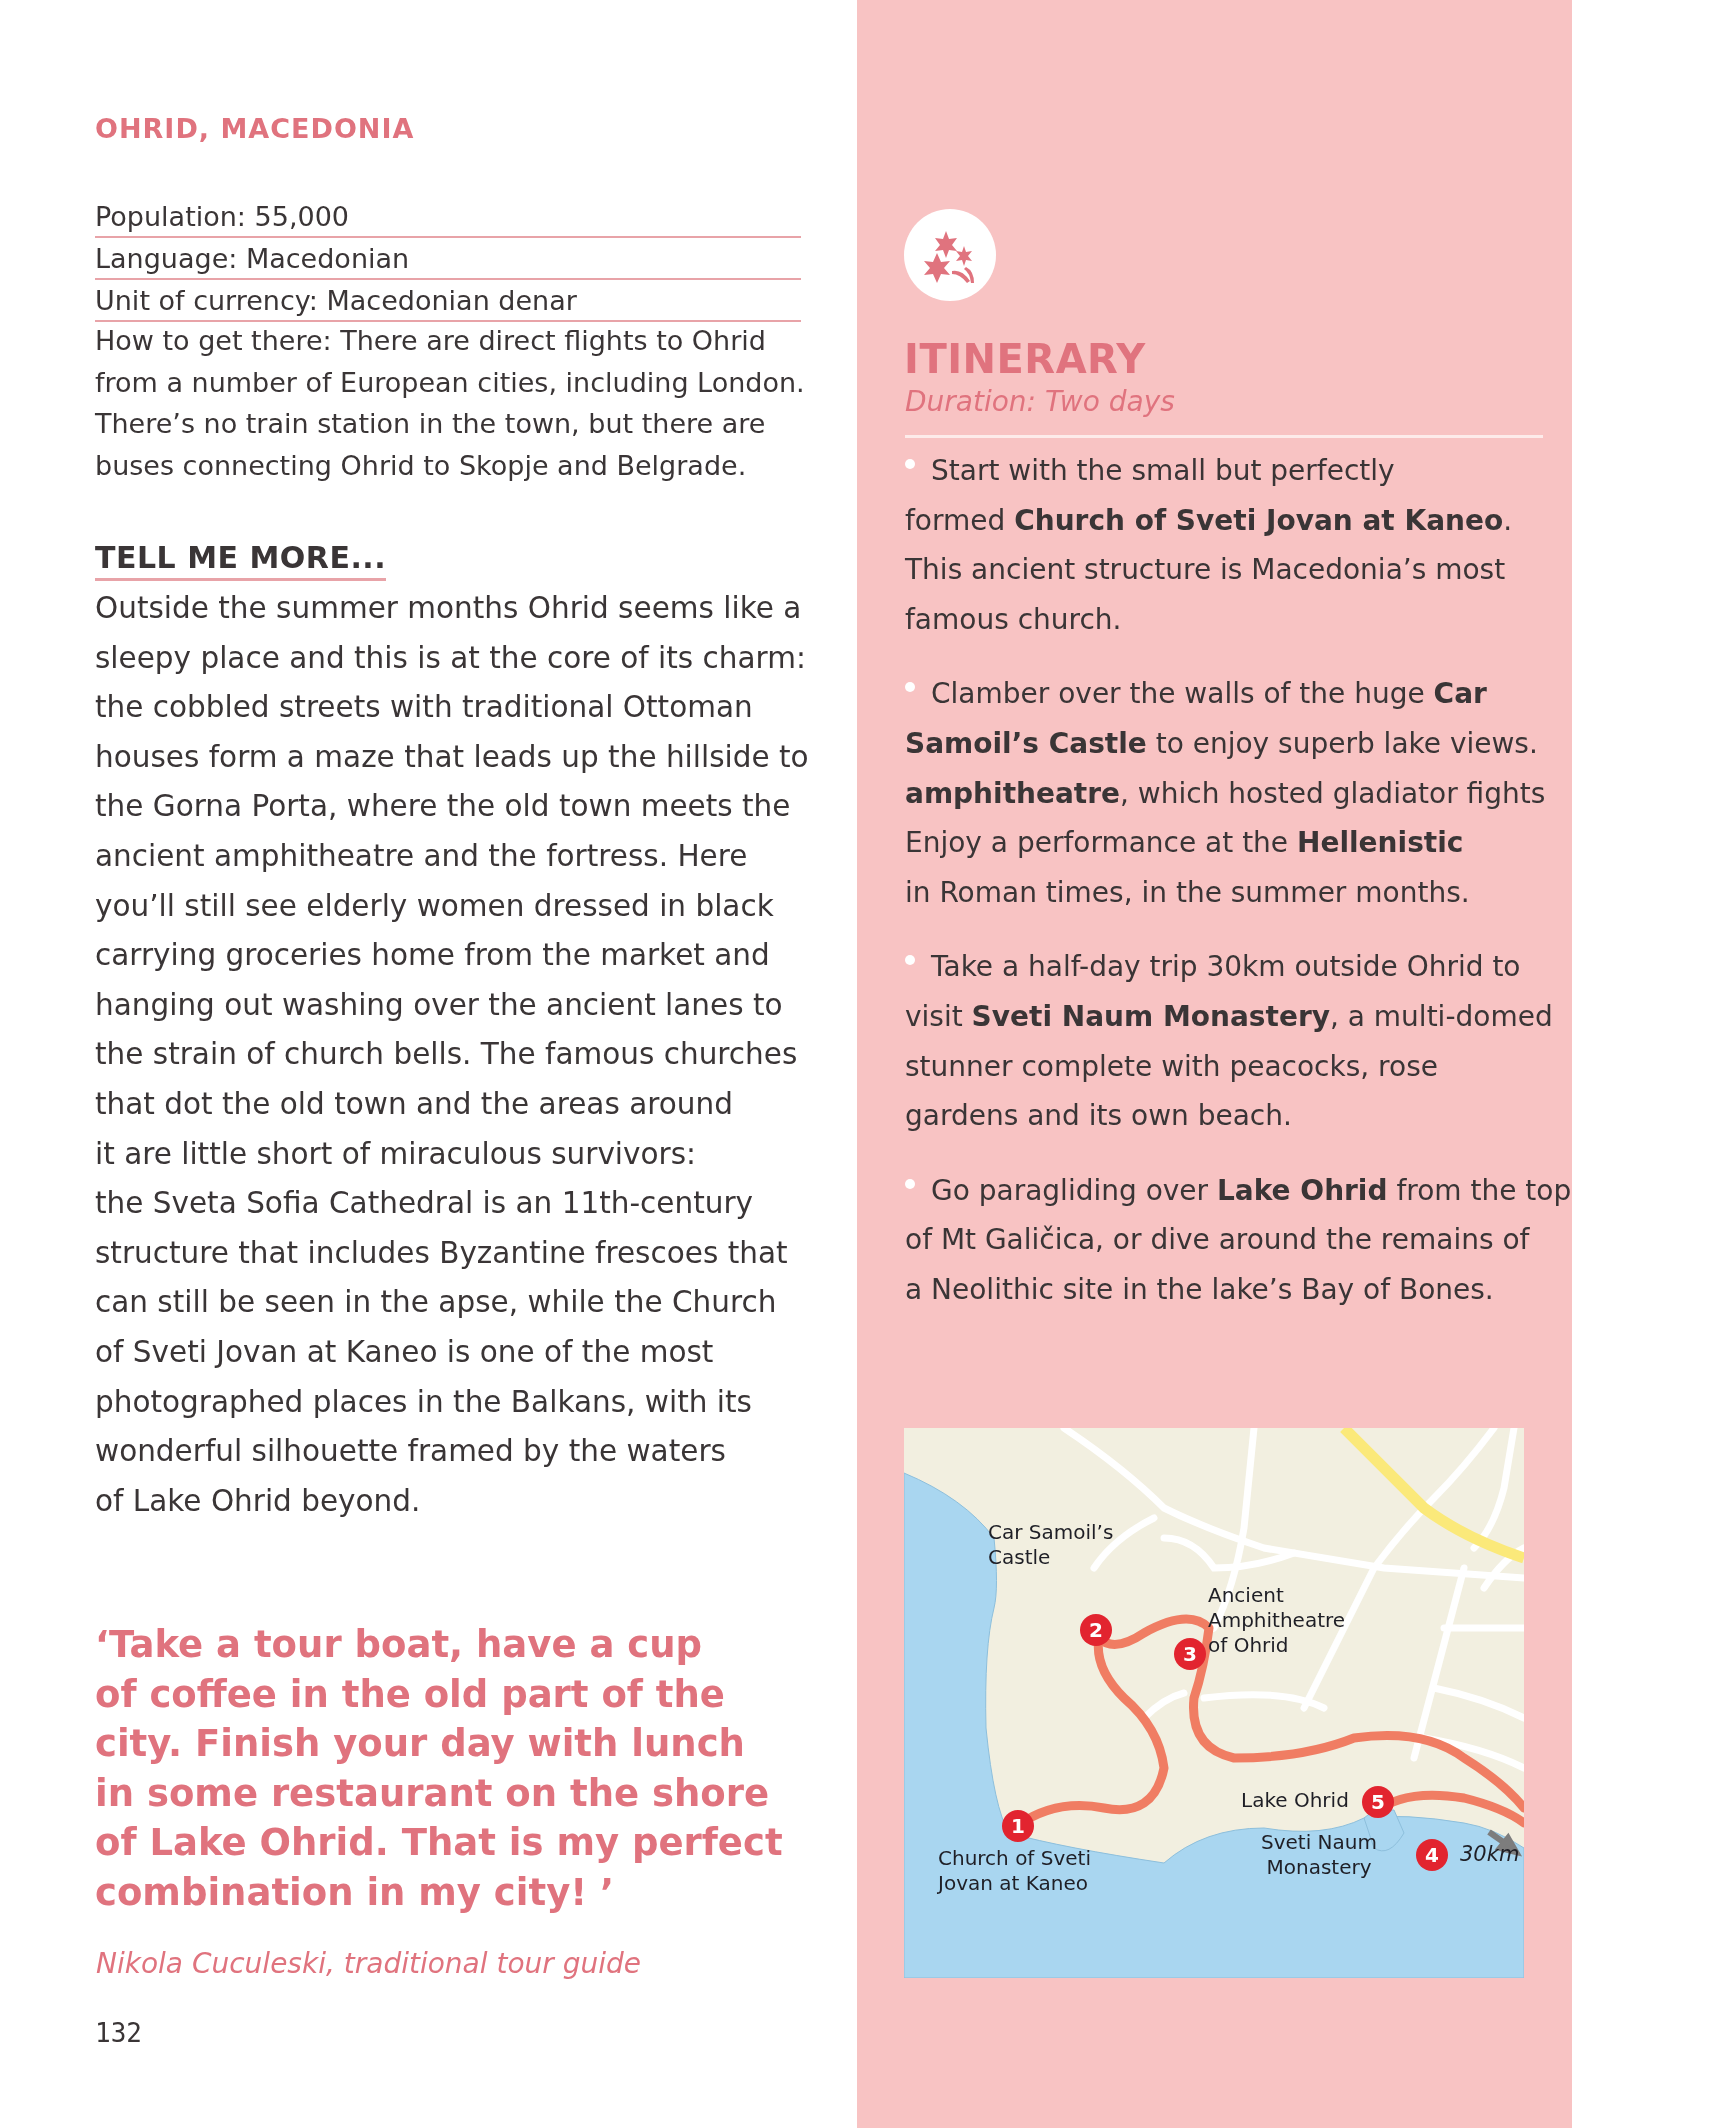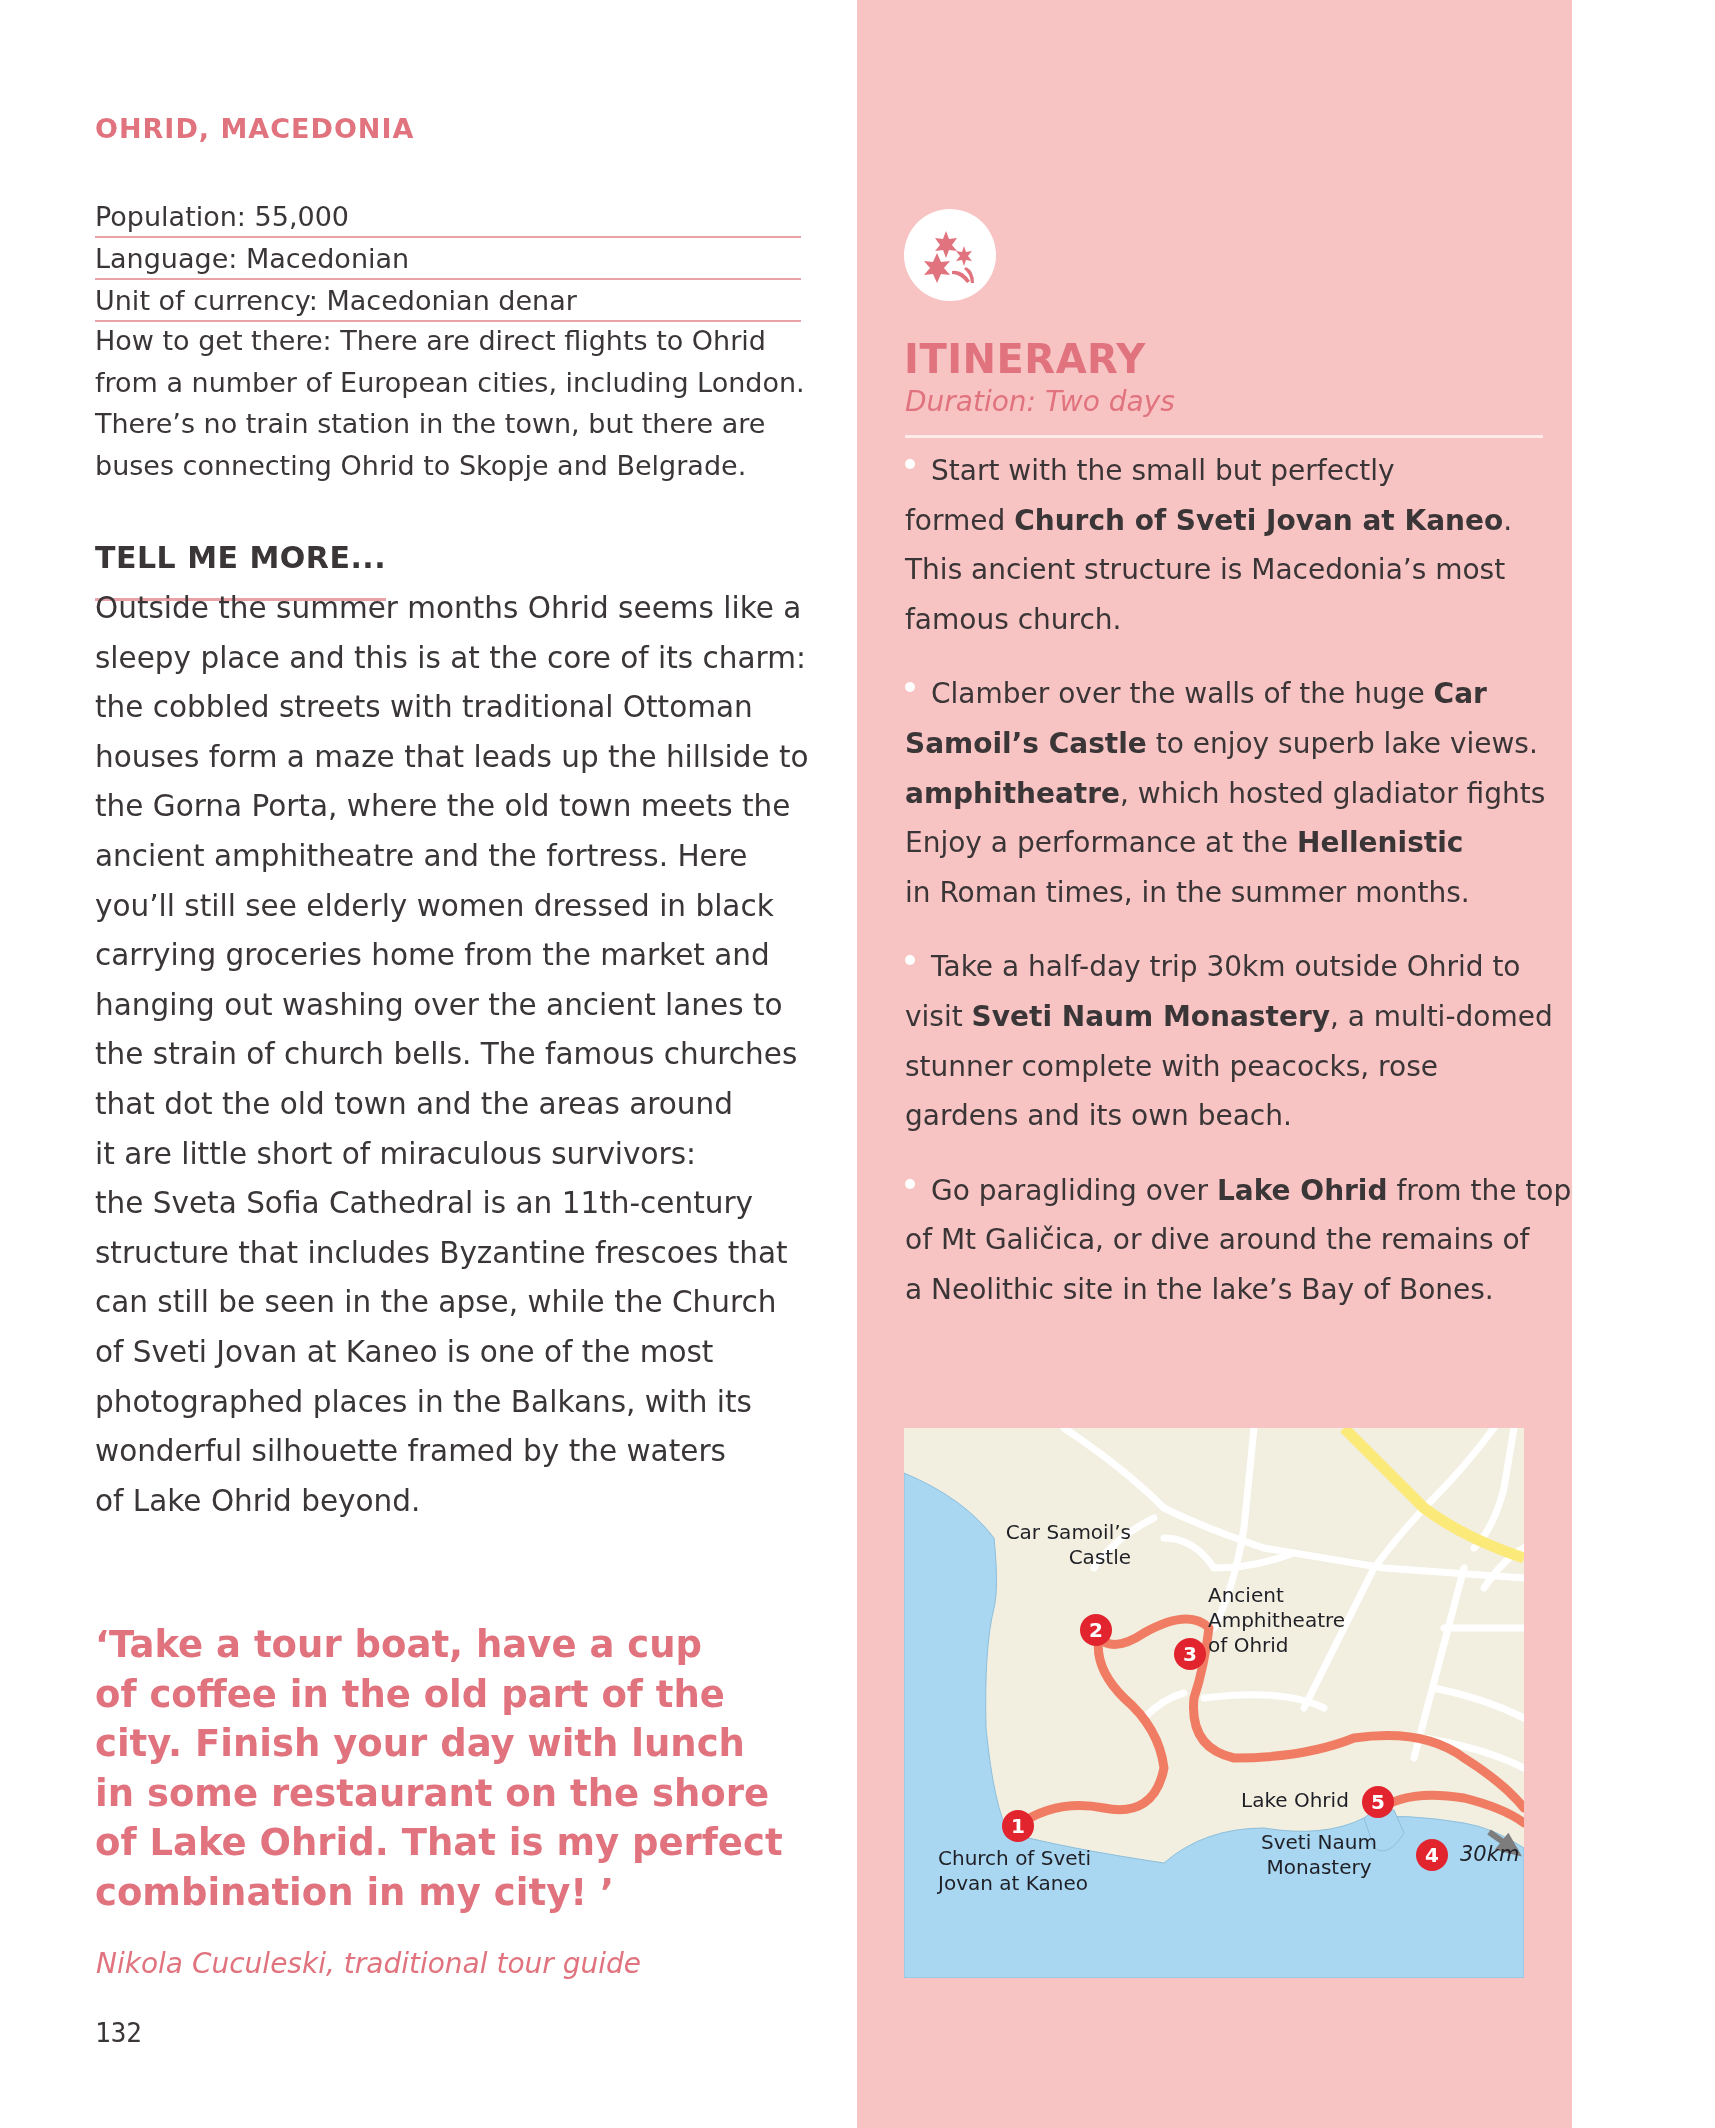--- a/index.html
+++ b/index.html
@@ -8,21 +8,21 @@
   .abs { position:absolute; }
   .pink-panel { left:857px; top:0; width:715px; height:2128px; background:#f8c3c3; }
 
   .region-title { left:95px; top:113px; font-size:27px; font-weight:bold; letter-spacing:1px; color:#e0737e; }
 
   .facts { left:95px; top:196px; width:706px; font-size:27px; }
   .fact-row { height:42px; line-height:42px; border-bottom:2px solid #e8a3a8; box-sizing:border-box; white-space:nowrap; }
   .fact-how { line-height:41.5px; margin-top:-2px; }
 
   .tmm-heading { left:95px; top:538px; font-size:30px; font-weight:bold; letter-spacing:0.5px; color:#3a3536;
-                 padding-bottom:20px; border-bottom:3px solid #e8a3a8; line-height:40px; }
+                 padding-bottom:0; border-bottom:3px solid #e8a3a8; line-height:40px; }
   .body-text { left:95px; top:584px; width:720px; font-size:29.5px; line-height:49.6px; color:#3a3536; }
   .body-text span { display:block; white-space:nowrap; }
 
   .quote { left:95px; top:1620px; width:720px; font-size:37px; font-weight:bold; line-height:49.5px; color:#e0737e; }
   .quote span { display:block; white-space:nowrap; }
   .attribution { left:96px; top:1947px; font-size:28px; font-style:italic; color:#e0737e; }
   .page-number { left:95px; top:2018px; font-size:26px; font-family:"DejaVu Sans Mono", monospace; color:#3a3536; }
 
   .icon-circle { left:904px; top:209px; width:92px; height:92px; border-radius:50%; background:#ffffff; }
   .icon-circle svg { position:absolute; left:0; top:0; }
@@ -180,21 +180,21 @@
       <path d="M195,210 Q210,225 240,205 Q285,180 305,200 Q300,240 290,270 Q285,320 330,330 Q400,330 450,310 Q520,300 560,330 Q600,355 620,380"></path>
       <path d="M470,385 Q500,360 560,370 Q600,380 620,395"></path>
     </g>
 
     <g stroke="#7d7d7d" stroke-width="6" fill="#7d7d7d">
       <line x1="585" y1="404" x2="605" y2="418"></line>
       <polygon points="612,424 596,420 604,410"></polygon>
     </g>
   </svg>
 
-  <div class="map-label" style="left:72px;top:92px;text-align:right;width:155px;">
+  <div class="map-label" style="left:84px;top:92px;width:155px;">
     <div>Car Samoil’s</div>
     <div>Castle</div>
   </div>
   <div class="map-marker" style="left:176px;top:186px;">2</div>
 
   <div class="map-label" style="left:304px;top:155px;">
     <div>Ancient</div>
     <div>Amphitheatre</div>
     <div>of Ohrid</div>
   </div>

